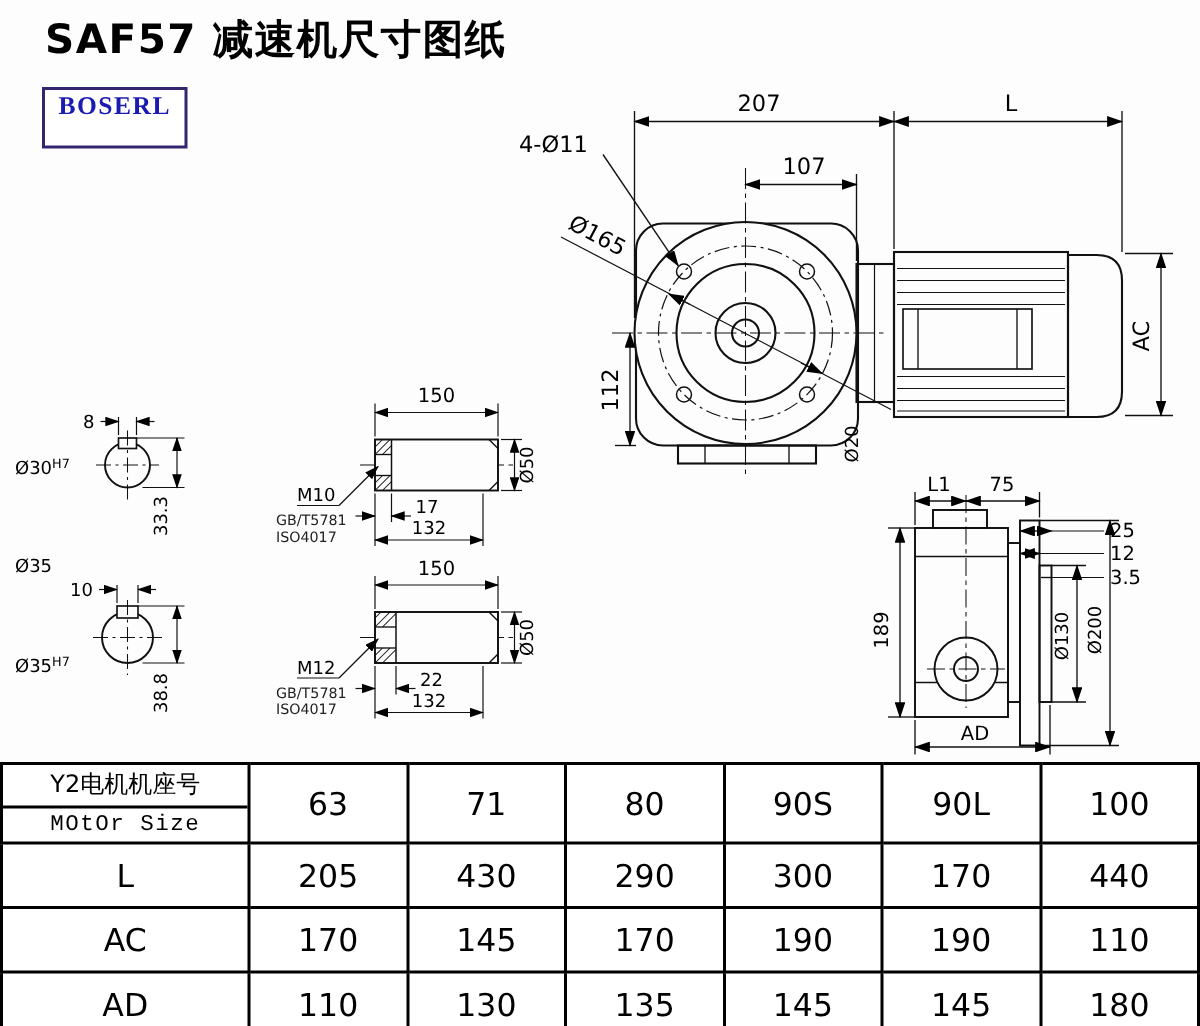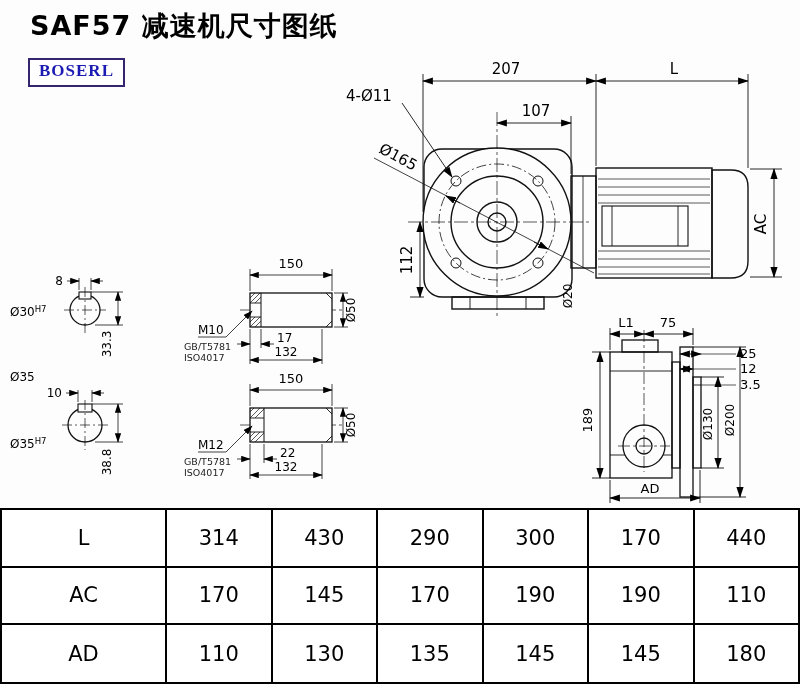--- a/index.html
+++ b/index.html
@@ -1,19 +1,19 @@
 <!DOCTYPE html>
 <html><head>
 <meta charset="utf-8">
 <style>
   html,body{margin:0;padding:0;}
   body{width:800px;height:684px;background:#fdfdfd;position:relative;overflow:hidden;
        font-family:"DejaVu Sans","Liberation Sans",sans-serif;color:#000;}
   .page-title{position:absolute;left:30px;top:8px;font-size:27px;font-weight:bold;letter-spacing:1px;}
-  .brand-box{position:absolute;left:28px;top:58px;border:2px solid #35246e;padding:1px 9px 4px 9px;
+  .brand-box{position:absolute;left:28px;top:58px;border:2px solid #35246e;padding:1px 9px 16px 9px;
              background:#fff;}
   .brand-box span{color:#1b1bb3;font-family:"Liberation Serif",serif;font-weight:bold;font-size:17px;letter-spacing:1px;}
   svg{position:absolute;left:0;top:0;}
   svg text{font-family:"DejaVu Sans",sans-serif;fill:#000;stroke:none;}
   .dim{font-size:15px;}
   .dim-m{font-size:13px;}
   .dim-s{font-size:12px;}
   .dim-xs{font-size:9.5px;fill:#222;}
   table.dim-table{position:absolute;left:0;top:508px;width:800px;height:176px;border-collapse:collapse;
         table-layout:fixed;background:#fff;}
@@ -287,23 +287,35 @@
   <colgroup>
     <col style="width:165px">
       <col>
       <col>
       <col>
       <col>
       <col>
       <col>
   </colgroup>
   <tbody>
+      <tr style="height:46px;">
+    <td>
+      <div class="hc-top">Y2电机机座号</div>
+      <div class="hc-bot">MOtOr Size</div>
+    </td>
+    <td>63</td>
+    <td>71</td>
+    <td>80</td>
+    <td>90S</td>
+    <td>90L</td>
+    <td>100</td>
+  </tr>
   <tr style="height:43px;">
     <td>L</td>
-    <td>314</td>
+    <td>205</td>
     <td>430</td>
     <td>290</td>
     <td>300</td>
     <td>170</td>
     <td>440</td>
   </tr>
   <tr style="height:43px;">
     <td>AC</td>
     <td>170</td>
     <td>145</td>

